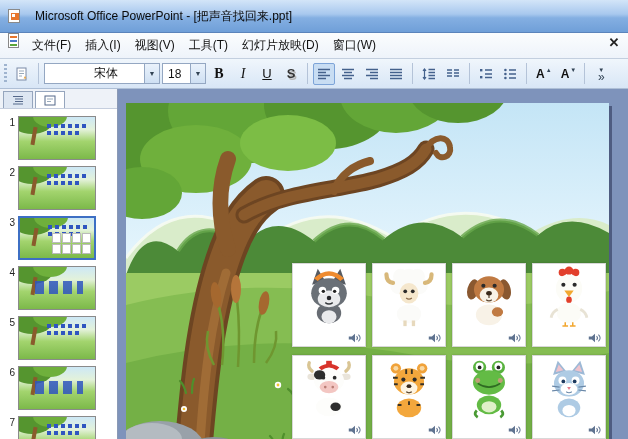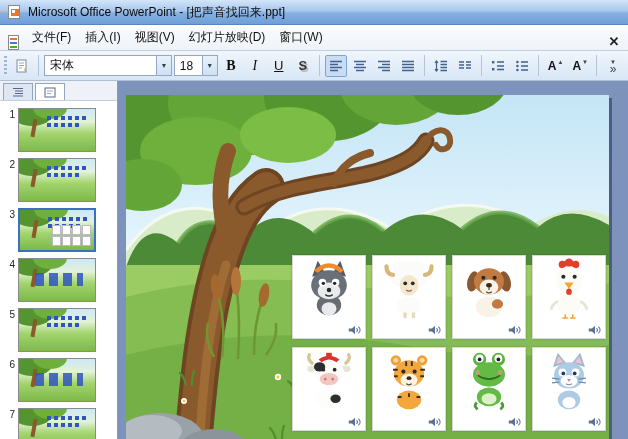--- a/index.html
+++ b/index.html
@@ -3,30 +3,30 @@
 <meta charset="utf-8">
 <style>
   * { box-sizing: border-box; margin: 0; padding: 0; }
   html,body { width:628px; height:439px; overflow:hidden; }
   body { font-family:"Liberation Sans", sans-serif; font-size:12px; color:#111; }
   .window { width:628px; height:439px; background:#7e93bb; position:relative; display:flex; flex-direction:column; }
 
   
   .titlebar { height:25px; flex:0 0 25px; background:linear-gradient(180deg,#d3e5f8 0%,#a8c8ee 45%,#7fa8de 46%,#7aa7de 100%);
     background:linear-gradient(180deg,#d3e5f8 0%,#a8c8ee 44%,#84afe2 56%,#6f9fd8 100%);
-    display:flex; align-items:center; gap:6px; padding:8px 6px; border-bottom:1px solid #5b84bb; }
+    display:flex; align-items:center; gap:13px; padding:16px 6px; border-bottom:1px solid #5b84bb; }
   .app-icon { width:16px; height:16px; position:relative; flex:0 0 16px; }
   .app-icon .page { position:absolute; inset:1px 2px; background:#fff; border:1px solid #8a8a8a; }
   .app-icon .chart { position:absolute; left:5px; top:5px; width:8px; height:7px; background:#e8762c; }
   .app-icon .chart::after { content:""; position:absolute; left:1px; top:1px; width:3px; height:3px; background:#fff; }
   .title-text { font-size:12px; color:#0a0a0a; white-space:nowrap; overflow:hidden; }
 
   
   .menubar { height:26px; flex:0 0 26px; background:linear-gradient(180deg,#fbfdfe,#eef3fa); border-bottom:1px solid #c3cfdf;
-    display:flex; align-items:flex-end; padding:0 4px; }
+    display:flex; align-items:flex-start; padding:0 4px; }
   .doc-icon { width:15px; height:15px; position:relative; margin:0 4px 0 2px; flex:0 0 15px; }
   .doc-icon .page { position:absolute; inset:0 2px; background:#fff; border:1px solid #888; }
   .doc-icon .bar1 { position:absolute; left:4px; top:3px; width:7px; height:2px; background:#e8762c; }
   .doc-icon .bar2 { position:absolute; left:4px; top:7px; width:7px; height:2px; background:#4a78c8; }
   .doc-icon .bar3 { position:absolute; left:4px; top:11px; width:7px; height:2px; background:#5aa53a; }
   .menu-item { padding:4px 7px; cursor:default; white-space:nowrap; }
   .menu-close { margin-left:auto; width:20px; height:18px; display:flex; align-items:center; justify-content:center;
     font-size:13px; font-weight:bold; color:#222; cursor:default; }
 
   
@@ -39,21 +39,21 @@
     border:1px solid transparent; border-radius:2px; cursor:default; }
   .tb-btn.pressed { border-color:#7da4d8; background:#c8ddf3; }
   .b-bold { font-family:"Liberation Serif", serif; font-weight:bold; font-size:14px; }
   .b-italic { font-family:"Liberation Serif", serif; font-style:italic; font-size:14px; }
   .b-under { font-size:13px; text-decoration:underline; }
   .b-shadow { font-size:13px; font-weight:bold; color:#333; text-shadow:1.5px 1.5px 0 #b8b8b8; }
   .combo { background:#fff; border:1px solid #94a7c2; height:21px; display:flex; align-items:center; font-size:12px; }
   .combo .val { padding:0 5px; flex:1; white-space:nowrap; overflow:hidden; }
   .combo .arrow { width:15px; height:100%; background:linear-gradient(180deg,#eaf2fb,#cfe0f3); border-left:1px solid #94a7c2;
     display:flex; align-items:center; justify-content:center; font-size:7px; color:#345; }
-  .combo.font { width:128px; }
+  .combo.font { width:116px;padding-left:44px; }
   .combo.size { width:44px; }
   .ico { display:block; }
   .a-btn { font-size:12px; font-weight:bold; position:relative; padding:0 3px; }
   .a-btn .tri { font-size:6px; position:relative; top:-4px; left:1px; color:#345; }
   .tb-options { font-size:12px; color:#345; display:flex; flex-direction:column; align-items:center; line-height:7px; }
 
   
   .workspace { flex:1; display:flex; min-height:0; }
 
   
@@ -108,20 +108,21 @@
     <span class="doc-icon">
       <span class="page"></span>
         <span class="bar1"></span>
         <span class="bar2"></span>
         <span class="bar3"></span>
     </span>
     <span id="menu-items" style="display:flex;align-items:center;">
         <span class="menu-item">文件(F)</span>
         <span class="menu-item">插入(I)</span>
         <span class="menu-item">视图(V)</span>
+        <span class="menu-item">工具(T)</span>
         <span class="menu-item">幻灯片放映(D)</span>
         <span class="menu-item">窗口(W)</span>
       </span>
     <span class="menu-close">✕</span>
   </div>
 
   <div class="toolbar">
     <span class="grip"></span>
     <span class="tb-btn">
       <svg class="ico" width="14" height="14" viewBox="0 0 14 14">

